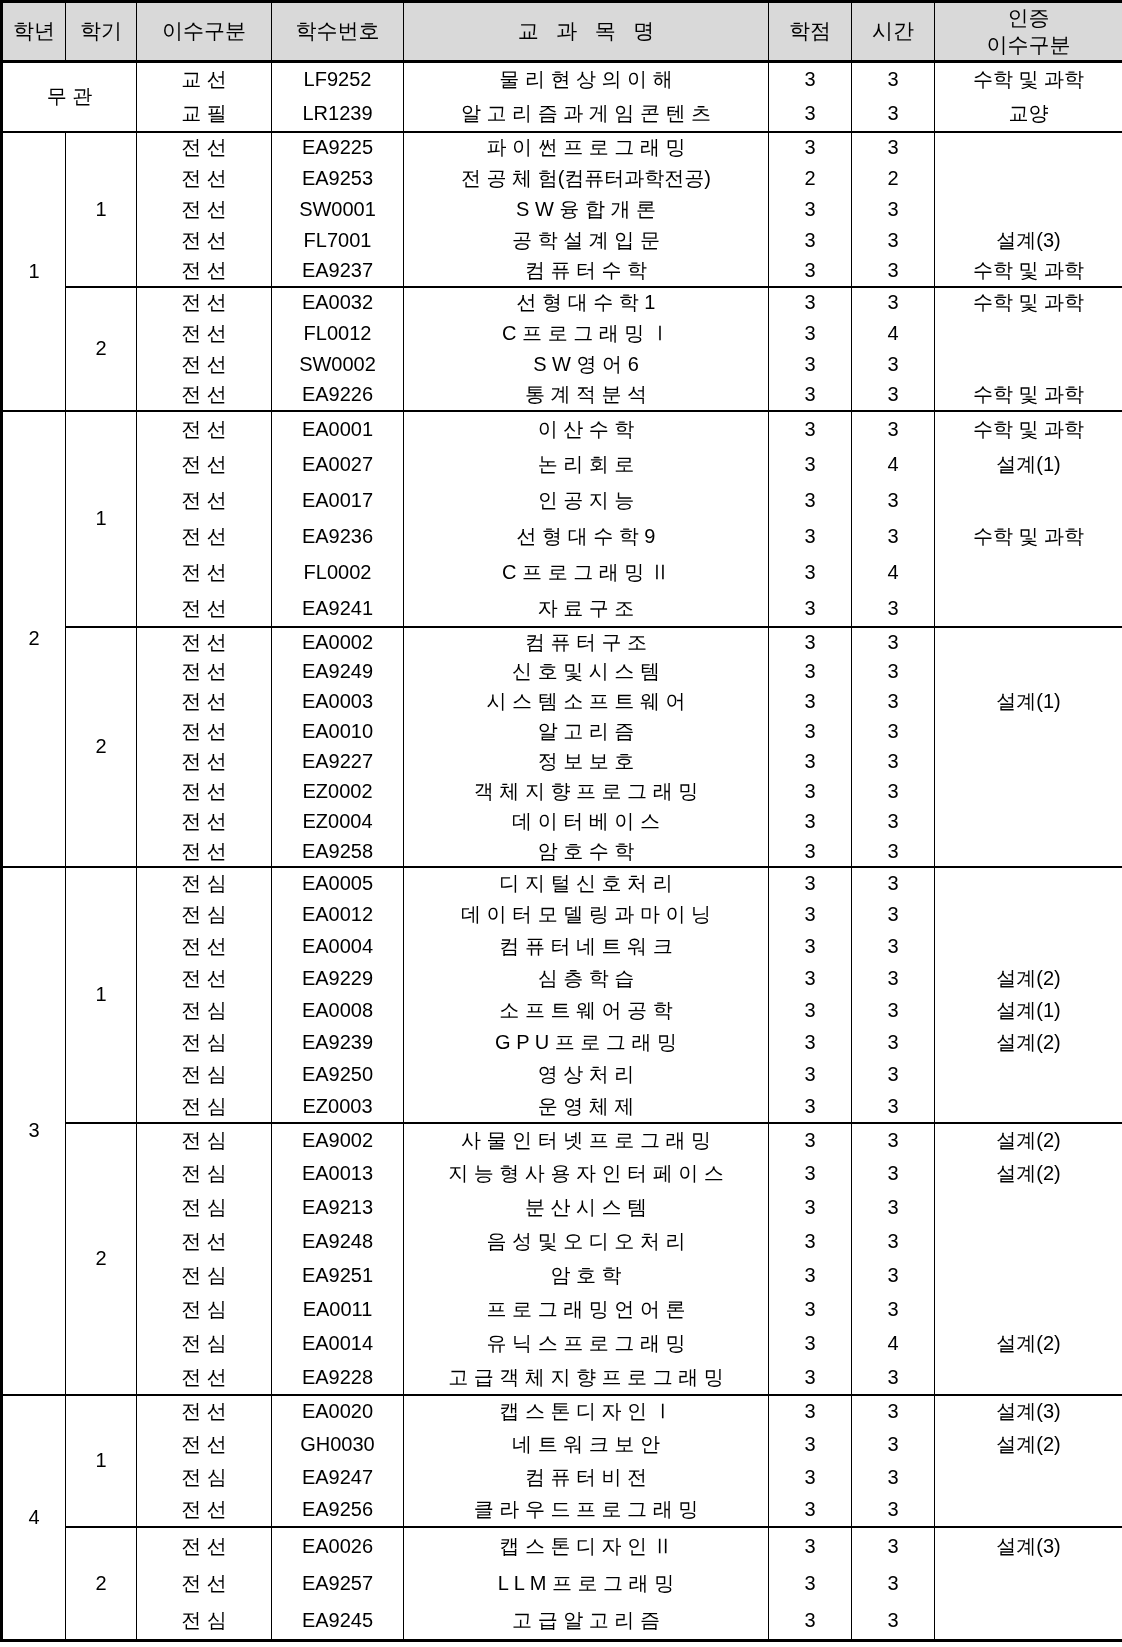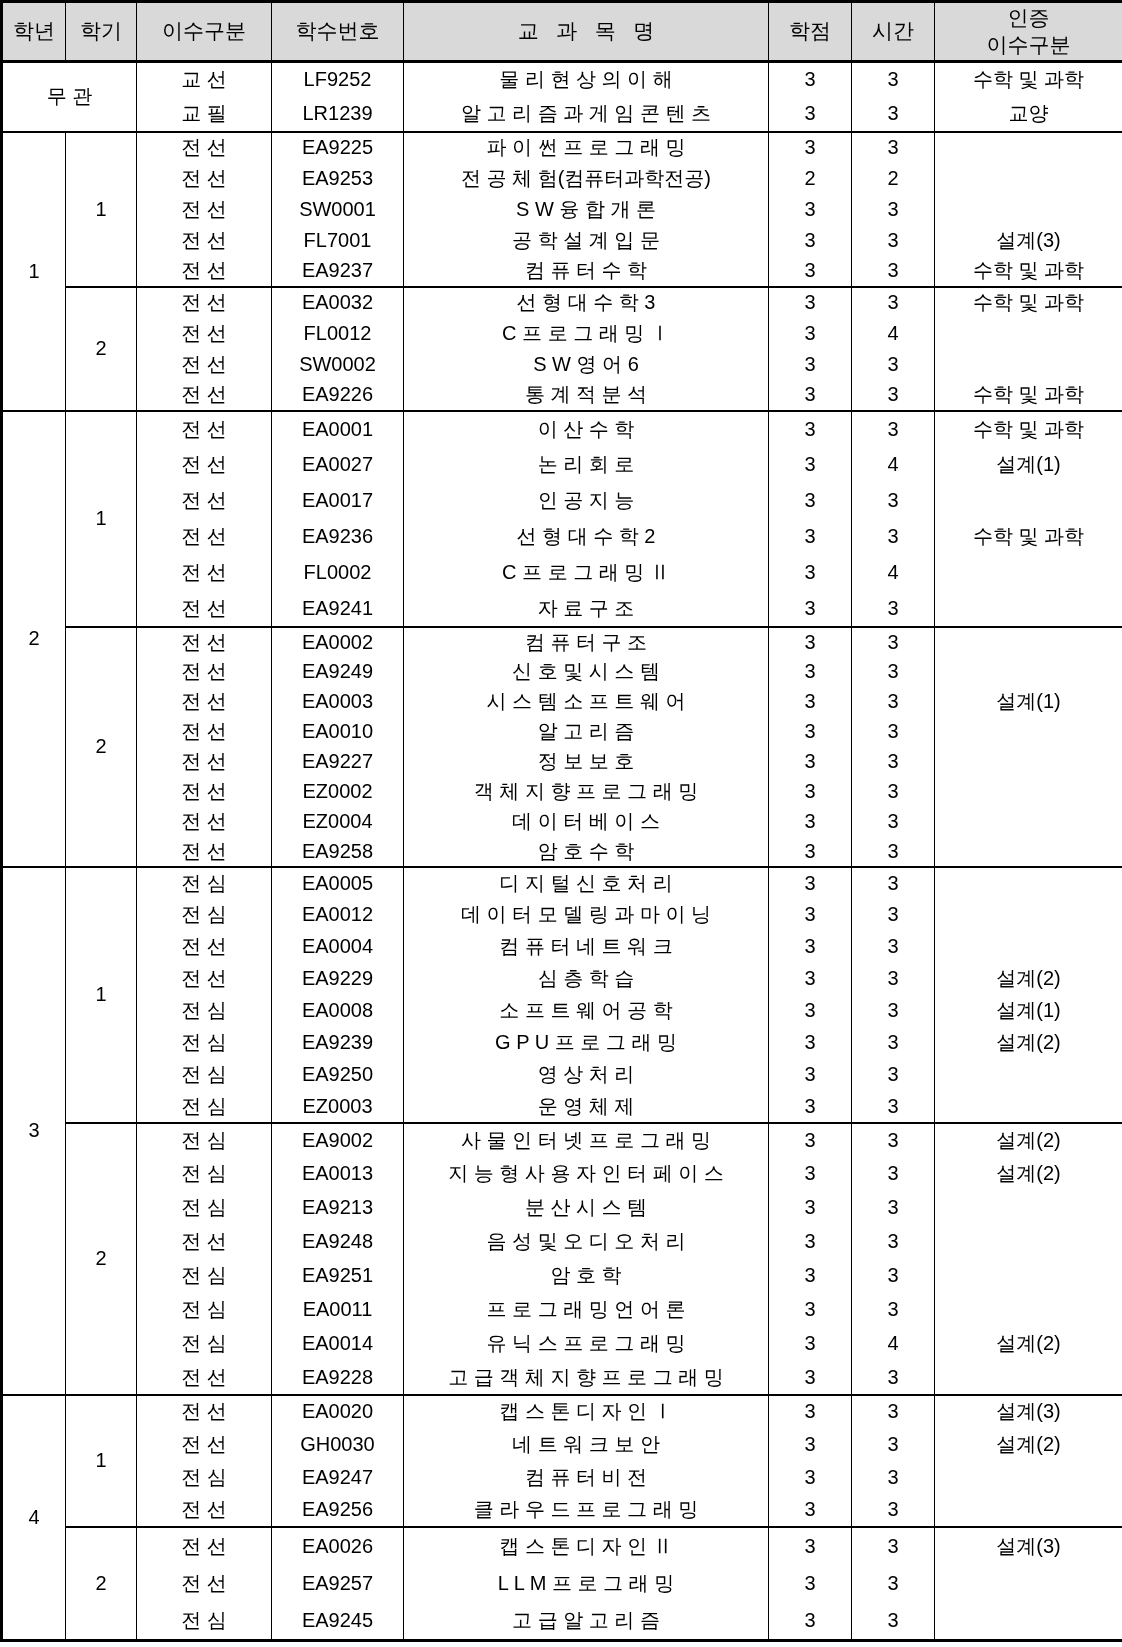--- a/index.html
+++ b/index.html
@@ -139,21 +139,21 @@
         <td>EA9237</td>
         <td>컴 퓨 터 수 학</td>
         <td>3</td>
         <td>3</td>
         <td>수학 및 과학</td>
       </tr>
       <tr class="sec-g1-s1 sem-start">
         <td rowspan="4">2</td>
         <td>전 선</td>
         <td>EA0032</td>
-        <td>선 형 대 수 학 3</td>
+        <td>선 형 대 수 학 1</td>
         <td>3</td>
         <td>3</td>
         <td>수학 및 과학</td>
       </tr>
       <tr class="sec-g1-s1">
         <td>전 선</td>
         <td>FL0012</td>
         <td>C 프 로 그 래 밍 Ⅰ</td>
         <td>3</td>
         <td>4</td>
@@ -197,21 +197,21 @@
         <td>전 선</td>
         <td>EA0017</td>
         <td>인 공 지 능</td>
         <td>3</td>
         <td>3</td>
         <td></td>
       </tr>
       <tr class="sec-g2-s0">
         <td>전 선</td>
         <td>EA9236</td>
-        <td>선 형 대 수 학 2</td>
+        <td>선 형 대 수 학 9</td>
         <td>3</td>
         <td>3</td>
         <td>수학 및 과학</td>
       </tr>
       <tr class="sec-g2-s0">
         <td>전 선</td>
         <td>FL0002</td>
         <td>C 프 로 그 래 밍 Ⅱ</td>
         <td>3</td>
         <td>4</td>

